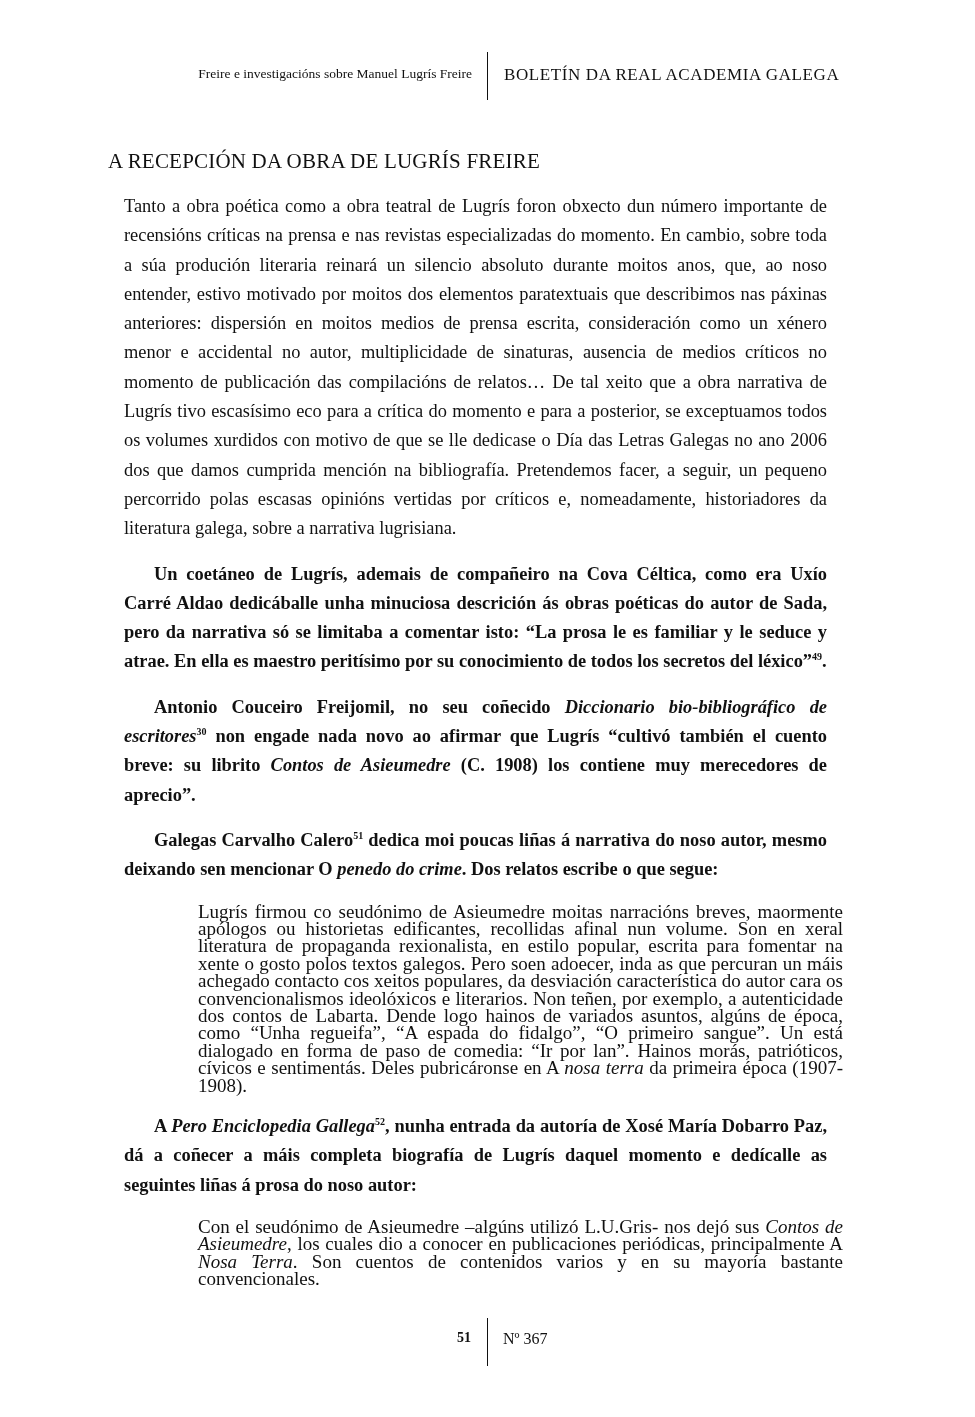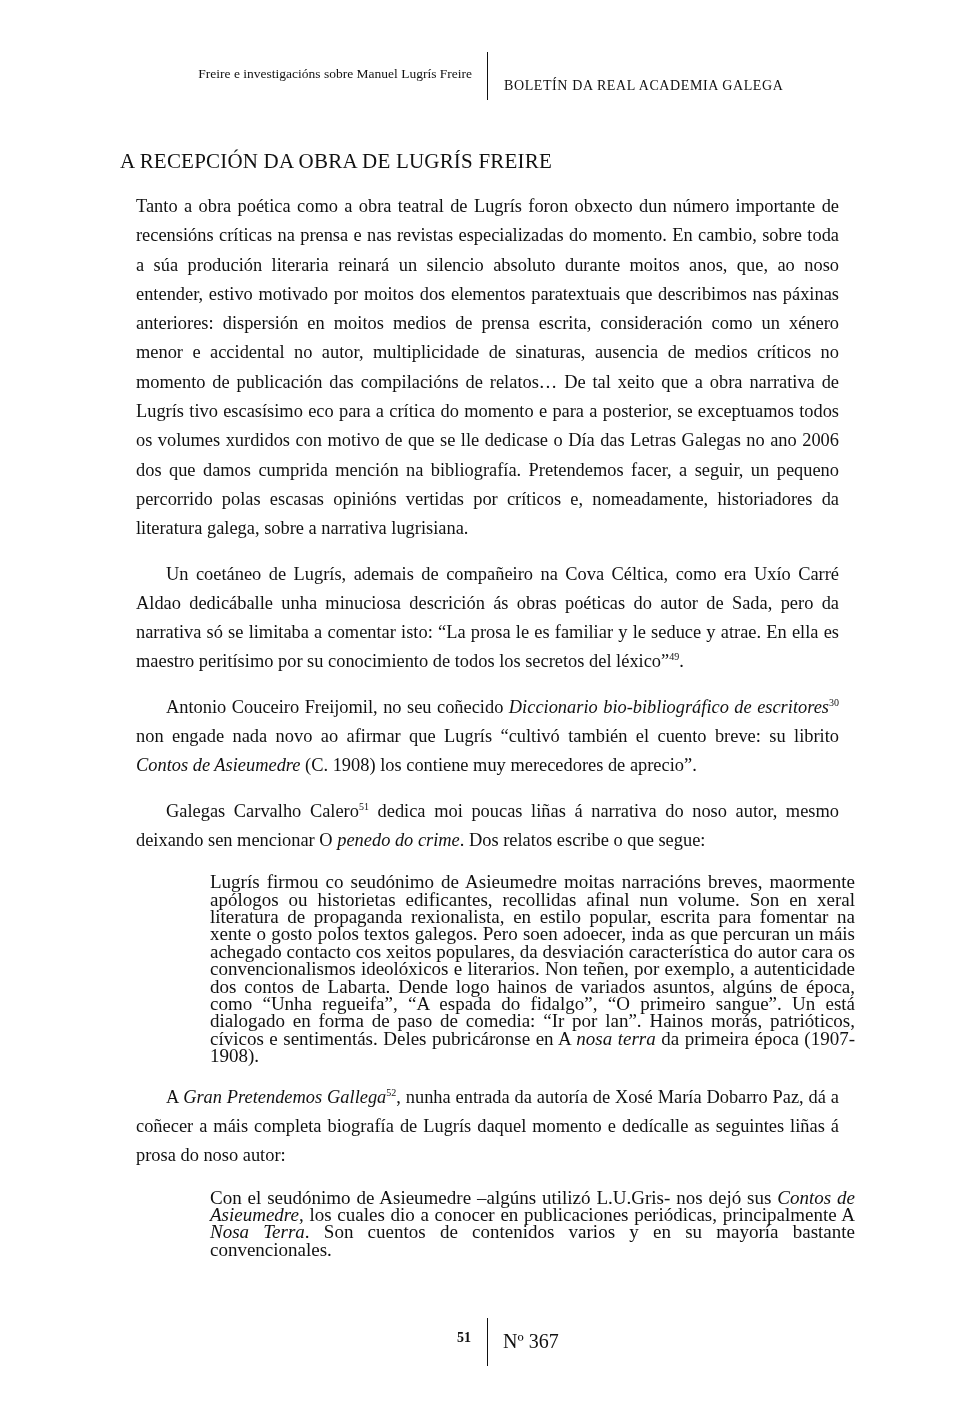--- a/index.html
+++ b/index.html
@@ -33,45 +33,45 @@
       position: absolute;
       left: 487px;
       top: 0;
       width: 1px;
       height: 48px;
       background: #111;
     }
     .header-right {
       position: absolute;
       left: 504px;
-      top: 26px;
-      font-size: 14px;
+      top: 13px;
+      font-size: 17px;
       letter-spacing: 0.6px;
       white-space: nowrap;
     }
     .content {
       position: absolute;
       top: 140px;
-      left: 120px;
+      left: 108px;
       width: 735px;
     }
     .section-title {
       font-size: 21px;
       margin: 6px 0 6px 0;
       line-height: 30px;
       letter-spacing: 0.2px;
       font-weight: normal;
     }
     .para {
       font-size: 18.4px;
       line-height: 29.3px;
       text-align: justify;
       margin: 16px;
     }
-    .para.indent { text-indent: 30px; }
+    .para.indent { text-indent: 30px; font-weight: bold; }
     .quote {
       margin: 18px 0 18px 90px;
       font-size: 19px;
       line-height: 17.4px;
       text-align: justify;
     }
     sup {
       font-size: 10px;
       line-height: 0;
       vertical-align: super;
@@ -96,21 +96,21 @@
       left: 487px;
       top: 0;
       width: 1px;
       height: 48px;
       background: #111;
     }
     .issue-num {
       position: absolute;
       left: 503px;
       top: 12px;
-      font-size: 20px;
+      font-size: 16px;
     }
   </style>
 </head>
 <body>
 
 <div class="page-header">
   <span class="header-left">Freire e investigacións sobre Manuel Lugrís Freire</span>
   <span class="header-divider"></span>
   <span class="header-right">BOLETÍN DA REAL ACADEMIA GALEGA</span>
 </div>
@@ -121,21 +121,21 @@
   <p class="para">Tanto a obra poética como a obra teatral de Lugrís foron obxecto dun número importante de recensións críticas na prensa e nas revistas especializadas do momento. En cambio, sobre toda a súa produción literaria reinará un silencio absoluto durante moitos anos, que, ao noso entender, estivo motivado por moitos dos elementos paratextuais que describimos nas páxinas anteriores: dispersión en moitos medios de prensa escrita, consideración como un xénero menor e accidental no autor, multiplicidade de sinaturas, ausencia de medios críticos no momento de publicación das compilacións de relatos… De tal xeito que a obra narrativa de Lugrís tivo escasísimo eco para a crítica do momento e para a posterior, se exceptuamos todos os volumes xurdidos con motivo de que se lle dedicase o Día das Letras Galegas no ano 2006 dos que damos cumprida mención na bibliografía. Pretendemos facer, a seguir, un pequeno percorrido polas escasas opinións vertidas por críticos e, nomeadamente, historiadores da literatura galega, sobre a narrativa lugrisiana.</p>
 
   <p class="para indent"><span>Un coetáneo de Lugrís, ademais de compañeiro na Cova Céltica, como era Uxío Carré Aldao dedicáballe unha minuciosa descrición ás obras poéticas do autor de Sada, pero da narrativa só se limitaba a comentar isto: “La prosa le es familiar y le seduce y atrae. En ella es maestro peritísimo por su conocimiento de todos los secretos del léxico”</span><sup>49</sup><span>.</span></p>
 
   <p class="para indent"><span>Antonio Couceiro Freijomil, no seu coñecido </span><span class="it">Diccionario bio-bibliográfico de escritores</span><sup>30</sup><span> non engade nada novo ao afirmar que Lugrís “cultivó también el cuento breve: su librito </span><span class="it">Contos de Asieumedre</span><span> (C. 1908) los contiene muy merecedores de aprecio”.</span></p>
 
   <p class="para indent"><span>Galegas Carvalho Calero</span><sup>51</sup><span> dedica moi poucas liñas á narrativa do noso autor, mesmo deixando sen mencionar O </span><span class="it">penedo do crime</span><span>. Dos relatos escribe o que segue:</span></p>
 
   <div class="quote"><span>Lugrís firmou co seudónimo de Asieumedre moitas narracións breves, maormente apólogos ou historietas edificantes, recollidas afinal nun volume. Son en xeral literatura de propaganda rexionalista, en estilo popular, escrita para fomentar na xente o gosto polos textos galegos. Pero soen adoecer, inda as que percuran un máis achegado contacto cos xeitos populares, da desviación característica do autor cara os convencionalismos ideolóxicos e literarios. Non teñen, por exemplo, a autenticidade dos contos de Labarta. Dende logo hainos de variados asuntos, algúns de época, como “Unha regueifa”, “A espada do fidalgo”, “O primeiro sangue”. Un está dialogado en forma de paso de comedia: “Ir por lan”. Hainos morás, patrióticos, cívicos e sentimentás. Deles pubricáronse en A </span><span class="it">nosa terra</span><span> da primeira época (1907-1908).</span></div>
 
-  <p class="para indent"><span>A </span><span class="it">Gran Pretendemos Gallega</span><sup>52</sup><span>, nunha entrada da autoría de Xosé María Dobarro Paz, dá a coñecer a máis completa biografía de Lugrís daquel momento e dedícalle as seguintes liñas á prosa do noso autor:</span></p>
+  <p class="para indent"><span>A </span><span class="it">Pero Enciclopedia Gallega</span><sup>52</sup><span>, nunha entrada da autoría de Xosé María Dobarro Paz, dá a coñecer a máis completa biografía de Lugrís daquel momento e dedícalle as seguintes liñas á prosa do noso autor:</span></p>
 
   <div class="quote"><span>Con el seudónimo de Asieumedre –algúns utilizó L.U.Gris- nos dejó sus </span><span class="it">Contos de Asieumedre</span><span>, los cuales dio a conocer en publicaciones periódicas, principalmente A </span><span class="it">Nosa Terra</span><span>. Son cuentos de contenidos varios y en su mayoría bastante convencionales.</span></div>
 </div>
 
 <div class="page-footer">
   <span class="page-num">51</span>
   <span class="footer-divider"></span>
   <span class="issue-num">Nº 367</span>
 </div>
 

